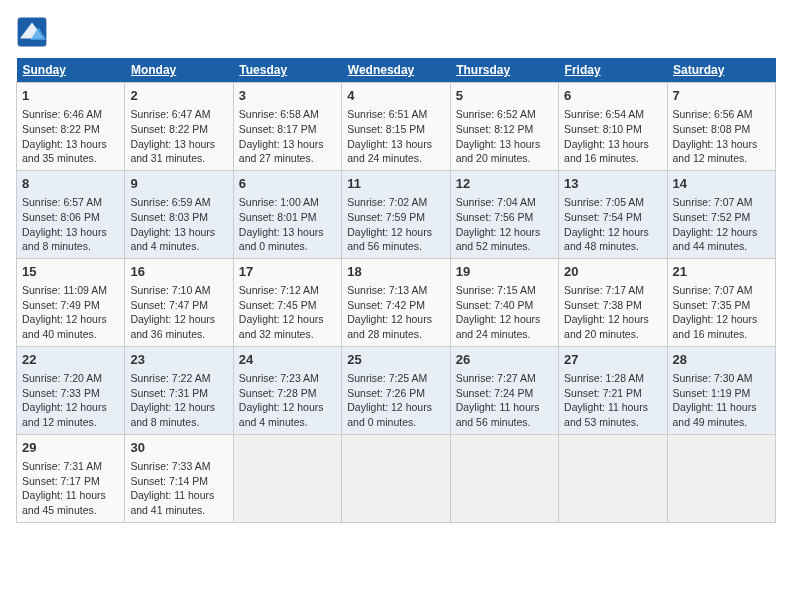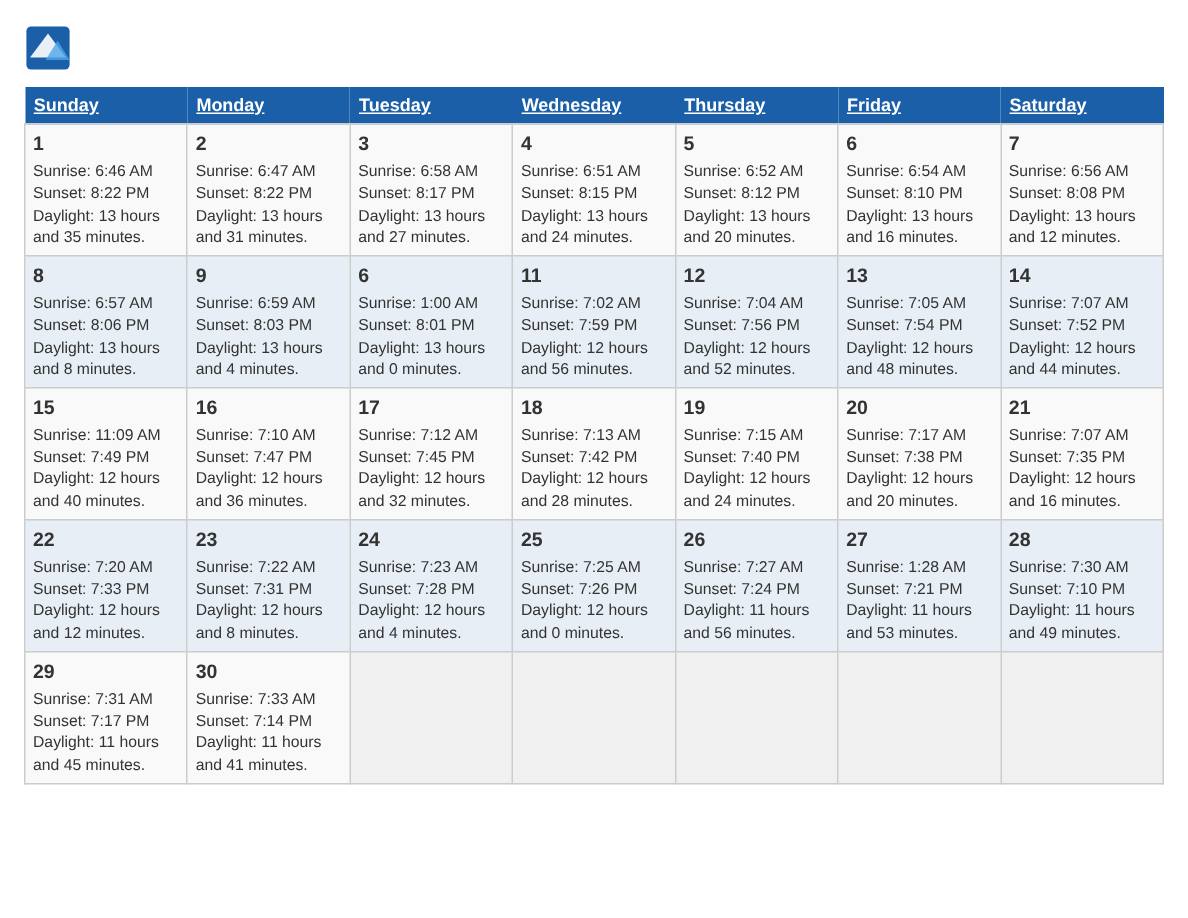--- a/index.html
+++ b/index.html
@@ -312,21 +312,21 @@
         <td>
           <span class="day-num">27</span>
           <div>Sunrise: 1:28 AM</div>
           <div>Sunset: 7:21 PM</div>
           <div>Daylight: 11 hours</div>
           <div>and 53 minutes.</div>
         </td>
         <td>
           <span class="day-num">28</span>
           <div>Sunrise: 7:30 AM</div>
-          <div>Sunset: 7:10 PM</div>
+          <div>Sunset: 1:19 PM</div>
           <div>Daylight: 11 hours</div>
           <div>and 49 minutes.</div>
         </td>
       </tr>
       <tr>
         <td>
           <span class="day-num">29</span>
           <div>Sunrise: 7:31 AM</div>
           <div>Sunset: 7:17 PM</div>
           <div>Daylight: 11 hours</div>

